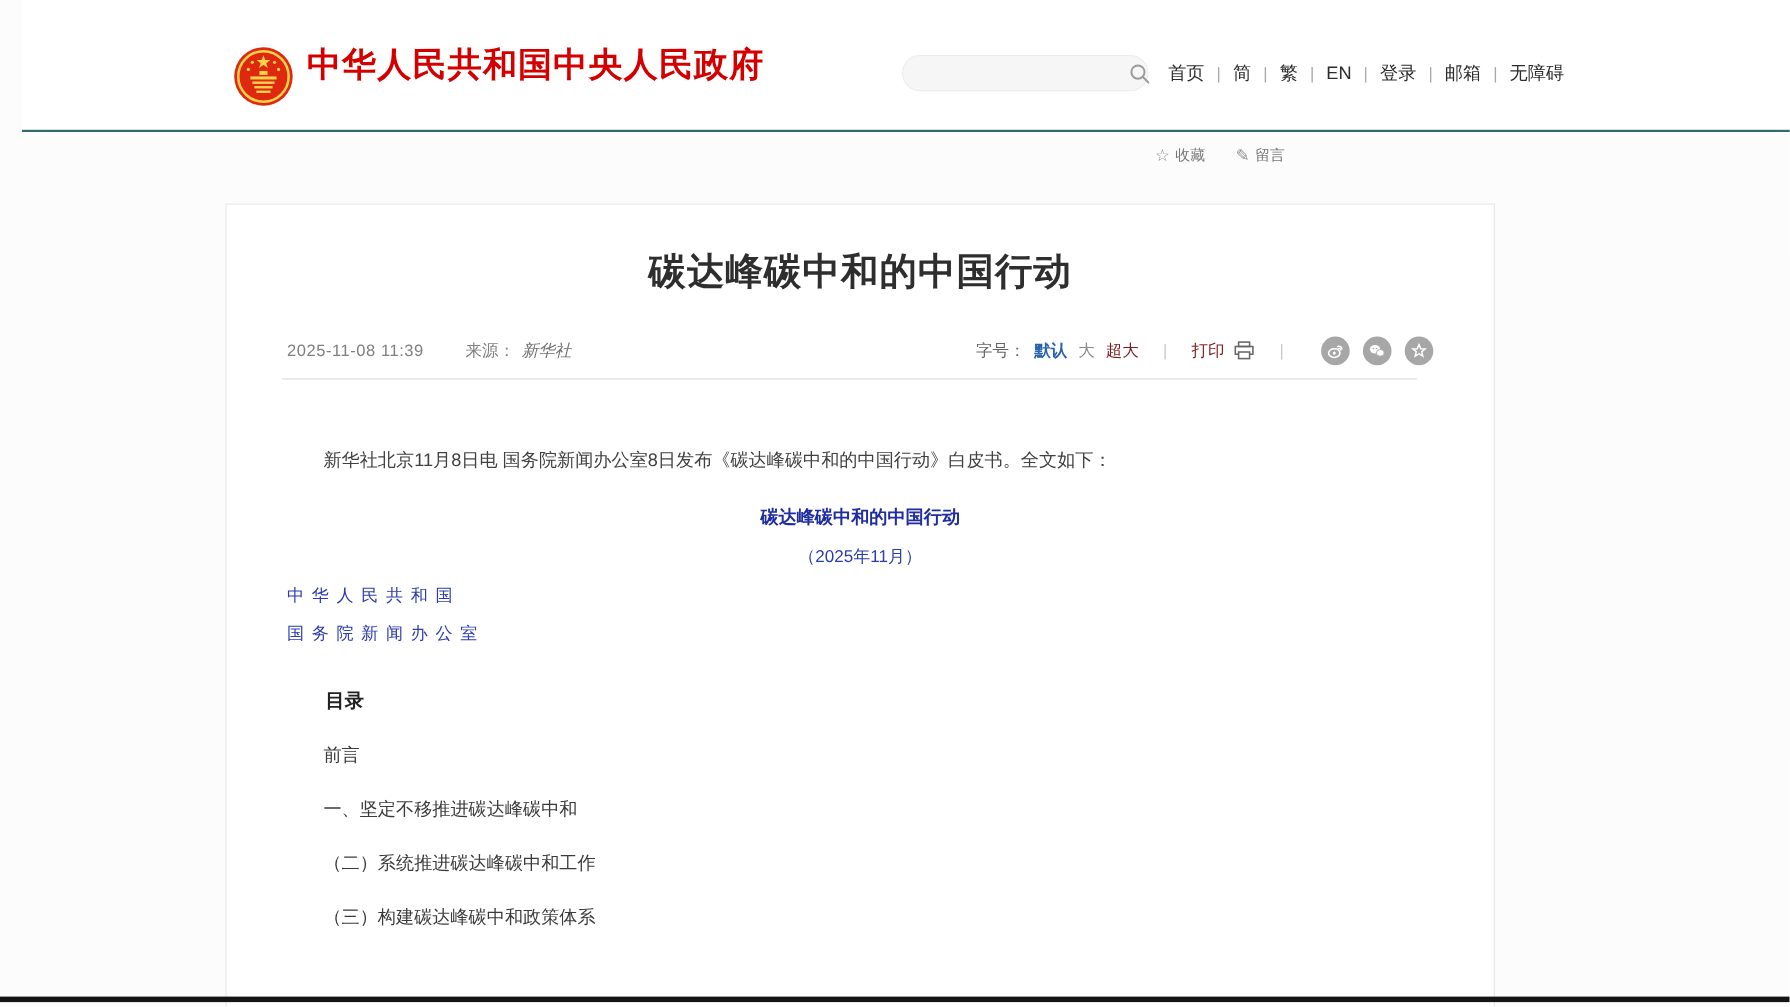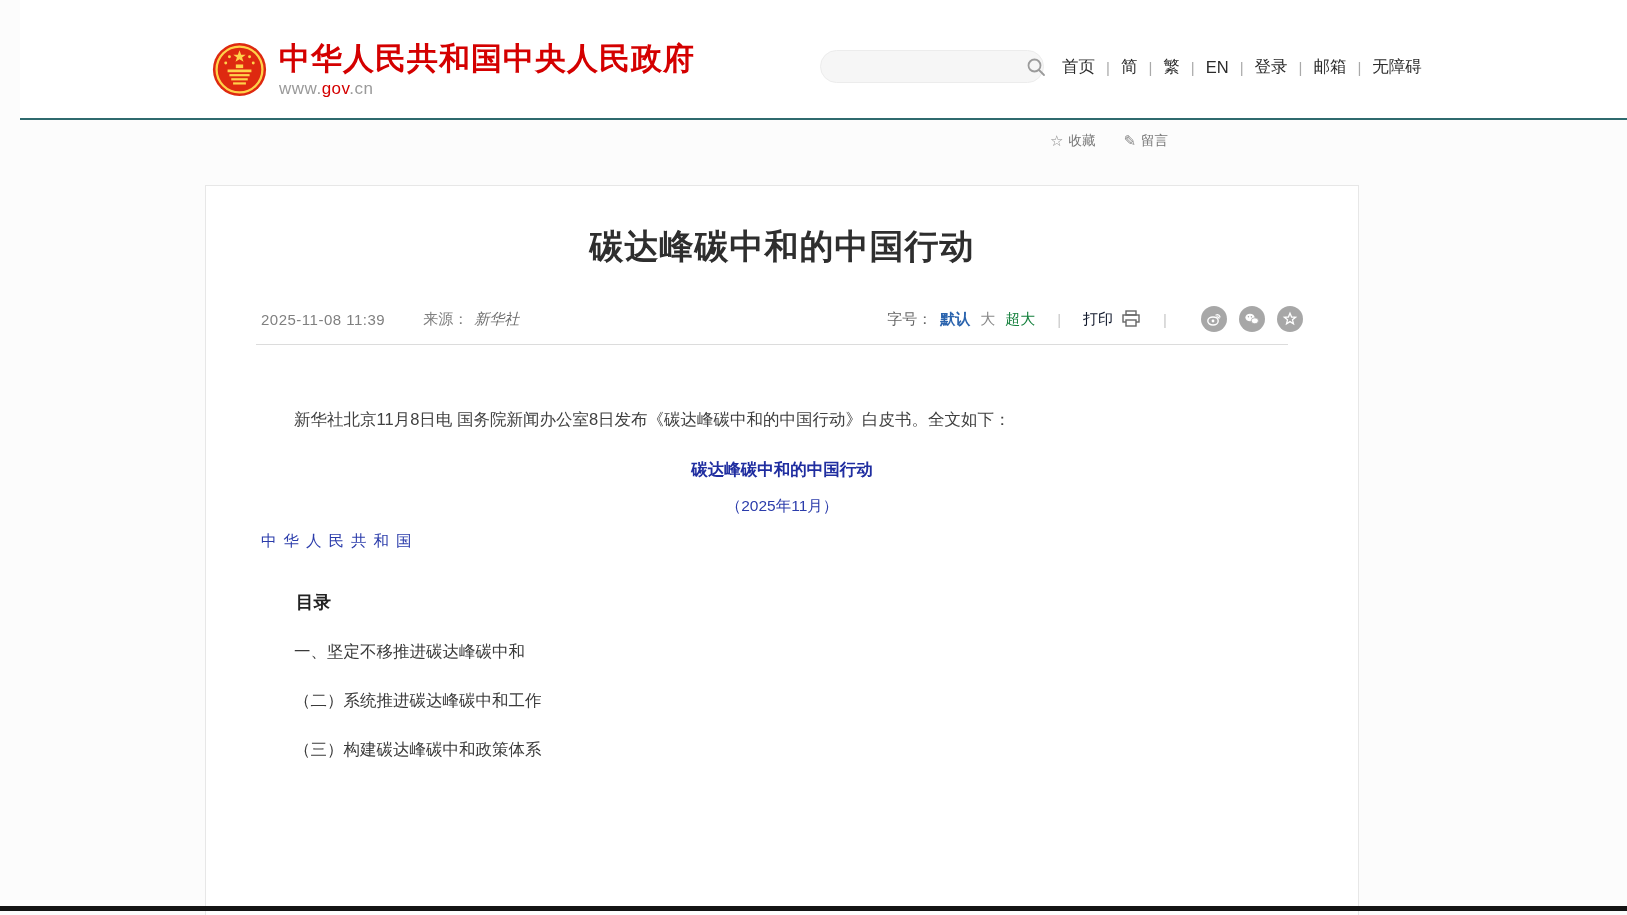--- a/index.html
+++ b/index.html
@@ -60,23 +60,23 @@
     margin-top:36px; padding:0 55px; display:flex; align-items:center; font-size:15px; color:#808080;
   }
   .meta-left { display:flex; align-items:center; }
   .meta-date { letter-spacing:0.5px; }
   .meta-source-label { margin-left:38px; }
   .meta-source { margin-left:6px; color:#6f6f6f;font-style:italic; }
   .meta-right { margin-left:auto; display:flex; align-items:center; }
   .fs-label { color:#666; }
   .fs-default { color:#2a63ad; font-weight:bold; margin-left:8px; cursor:pointer; }
   .fs-large { color:#8a8a8a; margin-left:10px; cursor:pointer; }
-  .fs-xlarge { color:#15803d; margin-left:10px; cursor:pointer; }
+  .fs-xlarge { color:#7f1d1d; margin-left:10px; cursor:pointer; }
   .meta-sep { color:#c9c9c9; margin:0 22px; }
-  .print-wrap { display:flex; align-items:center; cursor:pointer; color:#0f172a; }
+  .print-wrap { display:flex; align-items:center; cursor:pointer; color:#7f1d1d; }
   .print-icon { width:20px; height:18px; margin-left:8px; }
   .share-icons { display:flex; align-items:center; }
   .share-circle {
     width:26px; height:26px; border-radius:50%; background:#a7a7a7; color:#fff;
     display:flex; align-items:center; justify-content:center; margin-left:12px; cursor:pointer;
     font-size:14px;
   }
   .share-circle svg { width:16px; height:16px; }
   .meta-divider { border-bottom:1px solid #dcdcdc; margin:12px 70px 0 50px; }
 
@@ -108,21 +108,20 @@
       <circle cx="15" cy="23" r="1.6" fill="#ffd24a"></circle>
       <circle cx="45" cy="23" r="1.6" fill="#ffd24a"></circle>
       <rect x="17" y="30" width="26" height="3" fill="#ffd24a"></rect>
       <rect x="19" y="35" width="22" height="2.4" fill="#ffd24a"></rect>
       <rect x="21" y="39.5" width="18" height="2.4" fill="#ffd24a"></rect>
       <rect x="23" y="44" width="14" height="2.4" fill="#ffd24a"></rect>
       <rect x="26" y="24.5" width="8" height="4" fill="#ffd24a"></rect>
     </svg>
     <div class="brand-text">
       <div class="site-title">中华人民共和国中央人民政府</div>
-      <div class="site-url"><span>www.</span><span class="gov">gov</span><span>.cn</span></div>
     </div>
   </div>
 
   <div class="search-box">
     <input class="search-input" type="text" placeholder="" style="">
     <svg class="search-icon" viewBox="0 0 20 20">
       <circle cx="8.5" cy="8.5" r="6" fill="none" stroke="#9b9b9b" stroke-width="1.8"></circle>
       <line x1="13" y1="13" x2="18" y2="18" stroke="#9b9b9b" stroke-width="1.8" stroke-linecap="round"></line>
     </svg>
   </div>
@@ -204,23 +203,25 @@
       </span>
     </div>
   </div>
   <div class="meta-divider"></div>
 
   <div class="article-body">
     <p class="lead">新华社北京11月8日电 国务院新闻办公室8日发布《碳达峰碳中和的中国行动》白皮书。全文如下：</p>
     <p class="doc-title">碳达峰碳中和的中国行动</p>
     <p class="doc-date">（2025年11月）</p>
     <p class="doc-org">中华人民共和国</p>
+    <p class="doc-org">国务院新闻办公室</p>
 
     <p class="toc-heading">目录</p>
     <ul class="toc-list">
+        <li>前言</li>
         <li>一、坚定不移推进碳达峰碳中和</li>
         <li>（二）系统推进碳达峰碳中和工作</li>
         <li>（三）构建碳达峰碳中和政策体系</li>
       </ul>
   </div>
 </div>
 
 <div class="bottom-bar"></div>
 
 </body></html>

